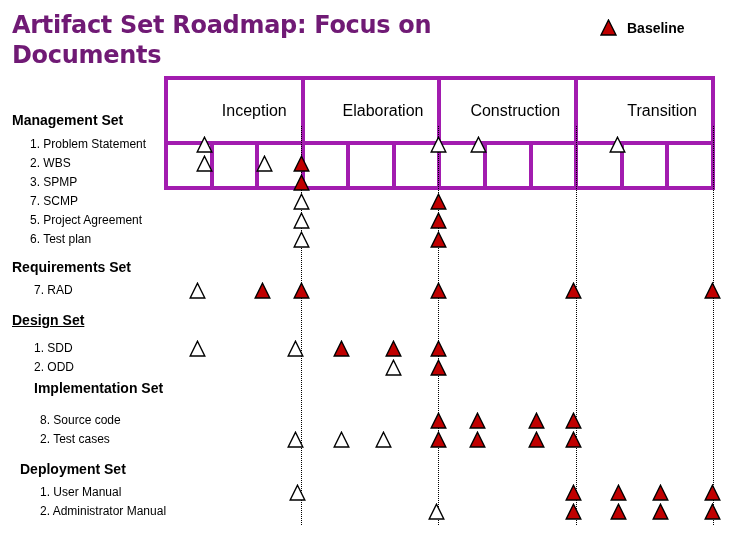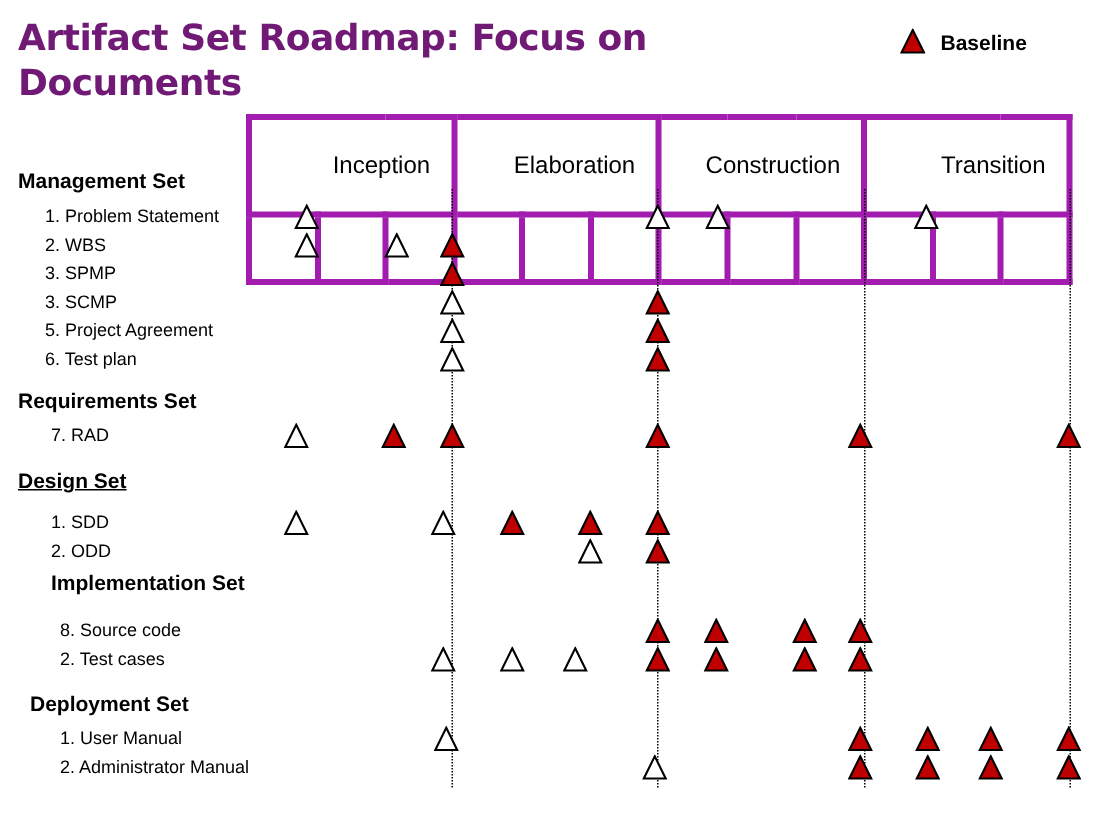--- a/index.html
+++ b/index.html
@@ -310,21 +310,21 @@
     <div class="marker" style="left: 703.5px; top: 503px;"><svg width="17" height="17" viewBox="0 0 17 17">
         <polygon points="8.5,1.2 15.8,16 1.2,16" fill="#C00000" stroke="#000000" stroke-width="1.4" stroke-linejoin="miter"></polygon>
       </svg></div>
   </div>
 
 <div id="labels">
     <div class="set-label" style="left: 12px; top: 112px;">Management Set</div>
     <div class="item-label" style="left: 30px; top: 137px;">1. Problem Statement</div>
     <div class="item-label" style="left: 30px; top: 156px;">2. WBS</div>
     <div class="item-label" style="left: 30px; top: 175px;">3. SPMP</div>
-    <div class="item-label" style="left: 30px; top: 194px;">3. SCMP</div>
+    <div class="item-label" style="left: 30px; top: 194px;">7. SCMP</div>
     <div class="item-label" style="left: 30px; top: 213px;">5. Project Agreement</div>
     <div class="item-label" style="left: 30px; top: 232px;">6. Test plan</div>
     <div class="set-label" style="left: 12px; top: 259px;">Requirements Set</div>
     <div class="item-label" style="left: 34px; top: 283px;">7. RAD</div>
     <div class="set-label" style="left: 12px; top: 312px; text-decoration: underline;">Design Set</div>
     <div class="item-label" style="left: 34px; top: 341px;">1. SDD</div>
     <div class="item-label" style="left: 34px; top: 360px;">2. ODD</div>
     <div class="set-label" style="left: 22px; top: 380px; padding-left: 12px;">Implementation Set</div>
     <div class="item-label" style="left: 40px; top: 413px;">8. Source code</div>
     <div class="item-label" style="left: 40px; top: 432px;">2. Test cases</div>

